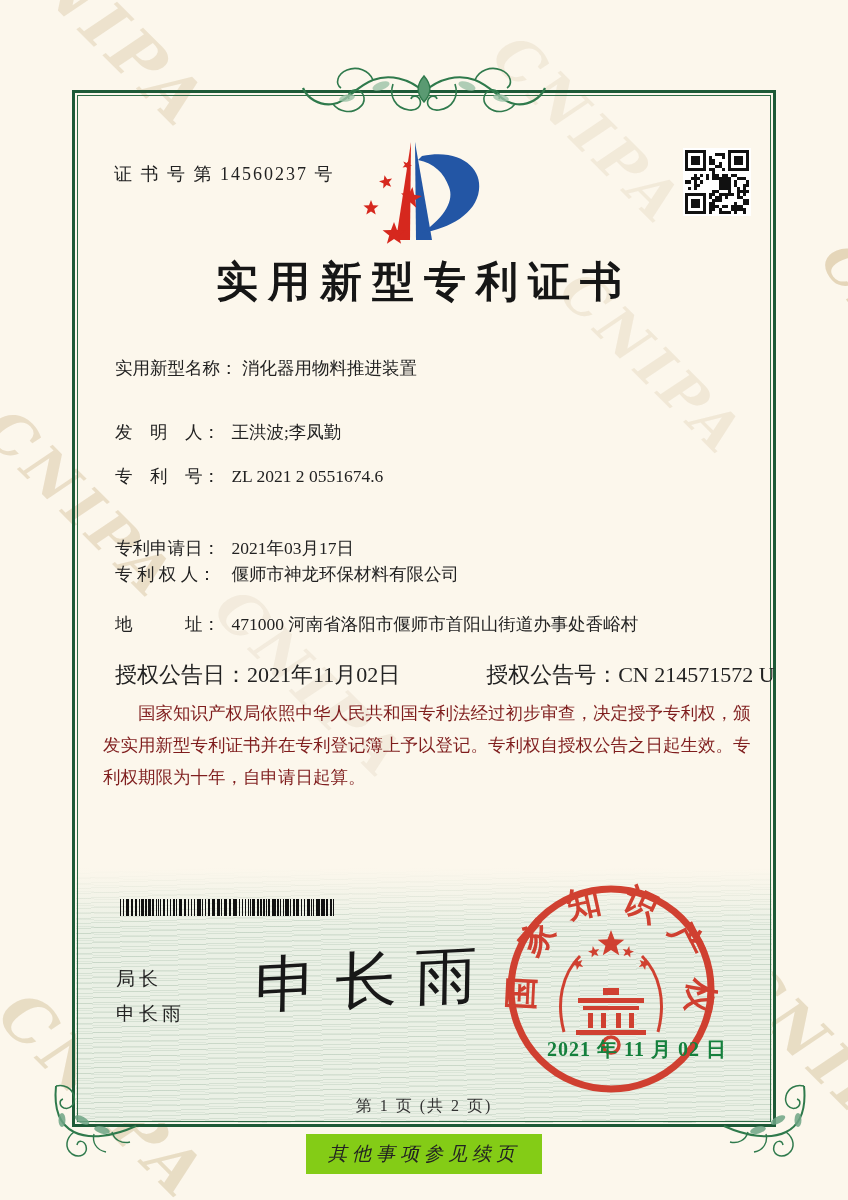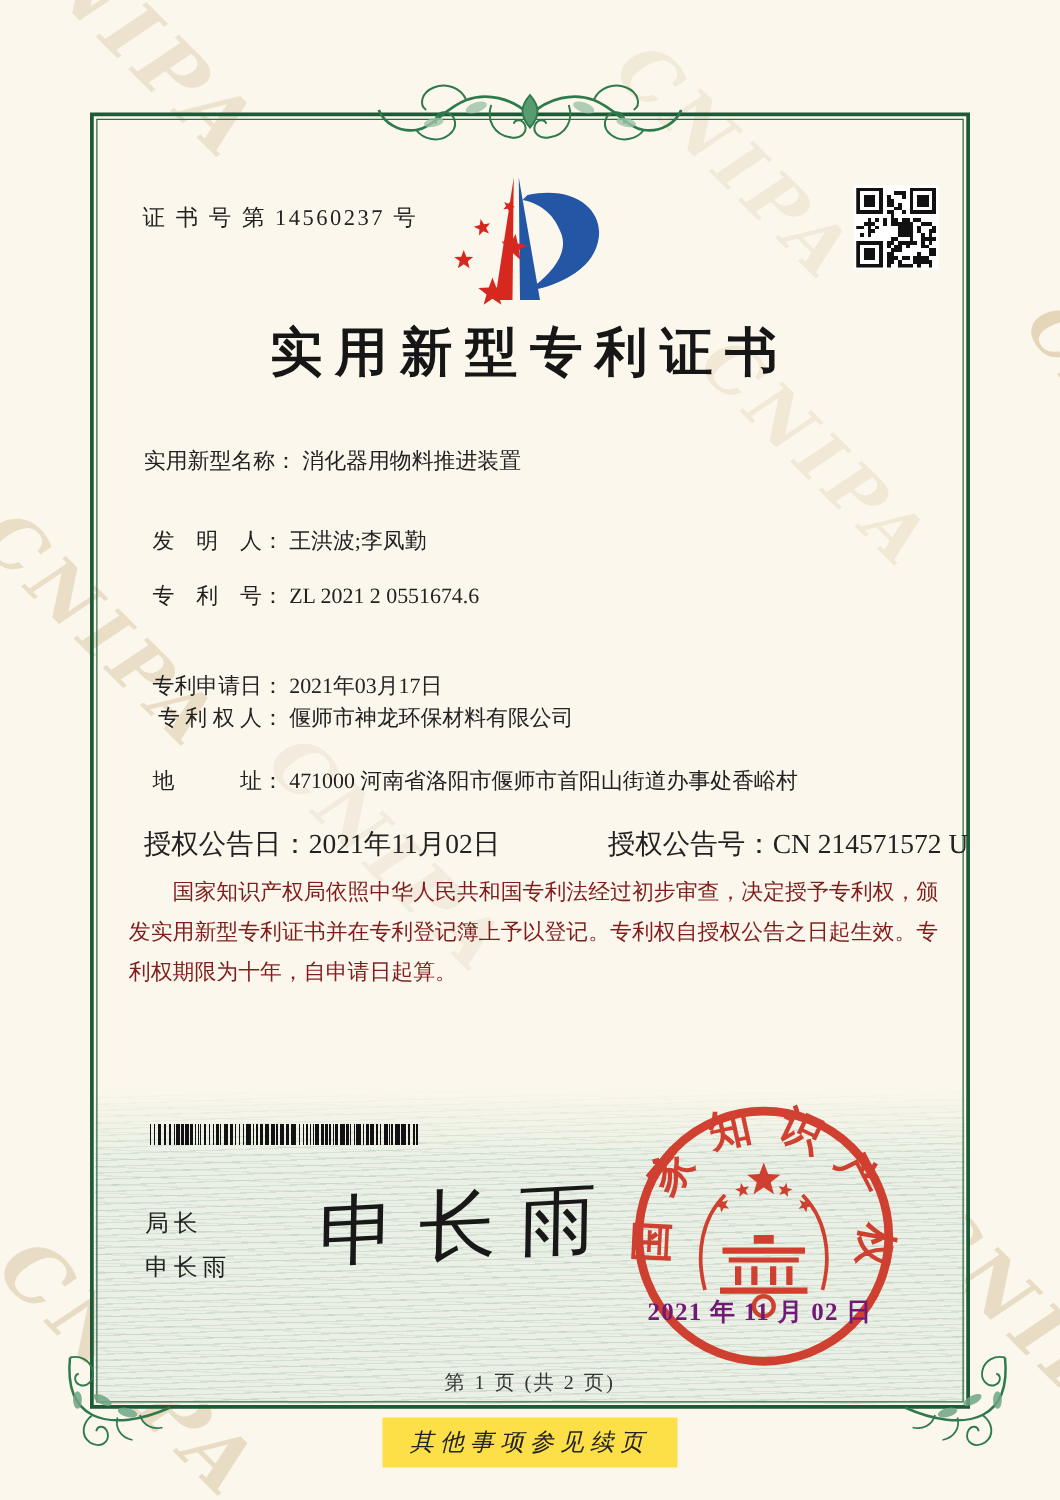--- a/index.html
+++ b/index.html
@@ -45,21 +45,21 @@
     position:absolute;left:114px;top:146px;z-index:4;
     font-size:18px;letter-spacing:2px;color:#222;margin-top:16px;
   }
   .qr{position:absolute;left:683px;top:148px;width:64px;height:64px;z-index:4;background:#fff;padding:2px;}
   .logo{position:absolute;left:352px;top:136px;width:146px;height:116px;z-index:4;}
   .title{
     position:absolute;left:0;top:254px;width:848px;text-align:center;z-index:4;
     font-size:42px;font-weight:bold;letter-spacing:10px;color:#161616;
   }
   
-  .field-row{position:absolute;left:115px;z-index:4;font-size:17.5px;color:#222;white-space:nowrap;text-align:right;}
+  .field-row{position:absolute;left:115px;z-index:4;font-size:17.5px;color:#222;white-space:nowrap;}
   .field-row .lbl{display:inline-block;min-width:112px;}
   .grant-row{position:absolute;left:115px;top:660px;z-index:4;font-size:22px;color:#222;white-space:nowrap;}
   .grant-row .gap{display:inline-block;width:86px;}
   
   .paras{position:absolute;left:103px;top:698px;width:648px;z-index:4;}
   .paras p{
     margin:0;padding:0;text-indent:2em;
     font-size:17.5px;line-height:1.82;color:#7f1d1d;
     font-family:"Liberation Serif","DejaVu Serif",serif;
   }
@@ -68,30 +68,30 @@
   .chief-title{position:absolute;left:116px;top:966px;z-index:4;font-size:19px;letter-spacing:4px;color:#222;font-family:"Liberation Sans","DejaVu Sans",sans-serif;}
   .chief-name{position:absolute;left:116px;top:1001px;z-index:4;font-size:19px;letter-spacing:4px;color:#222;font-family:"Liberation Sans","DejaVu Sans",sans-serif;}
   .signature{
     position:absolute;left:255px;top:938px;z-index:5;
     font-size:62px;color:#181818;letter-spacing:18px;white-space:nowrap;
     transform:rotate(-3deg) skewX(-4deg);
     font-family:"DejaVu Sans","Liberation Sans",sans-serif;
   }
   .seal{position:absolute;left:504px;top:882px;width:214px;height:214px;z-index:5;opacity:0.94;}
   .seal-date{
-    position:absolute;left:503px;top:1036px;width:210px;z-index:6;text-align:center;
-    font-size:20px;font-weight:bold;color:#701a75;white-space:nowrap;letter-spacing:1px;
+    position:absolute;left:532px;top:1036px;width:210px;z-index:6;text-align:center;
+    font-size:20px;font-weight:bold;color:#15803d;white-space:nowrap;letter-spacing:1px;
   }
   .page-footer{
     position:absolute;left:0;top:1096px;width:848px;text-align:center;z-index:4;
     font-size:16px;letter-spacing:2px;color:#333;
   }
   .cont-note{
     position:absolute;left:50%;top:1134px;transform:translateX(-50%);z-index:4;
-    background:#fde047;padding:7px 22px;
+    background:#84cc16;padding:7px 22px;
     font-size:19px;letter-spacing:5px;color:#222;font-style:italic;
   }
   
   .orn-top{position:absolute;left:289px;top:58px;z-index:3;}
   .orn-bl{position:absolute;left:48px;top:1076px;z-index:3;}
   .orn-br{position:absolute;left:720px;top:1076px;z-index:3;transform:scaleX(-1);}
 </style>
 </head>
 <body>
 

